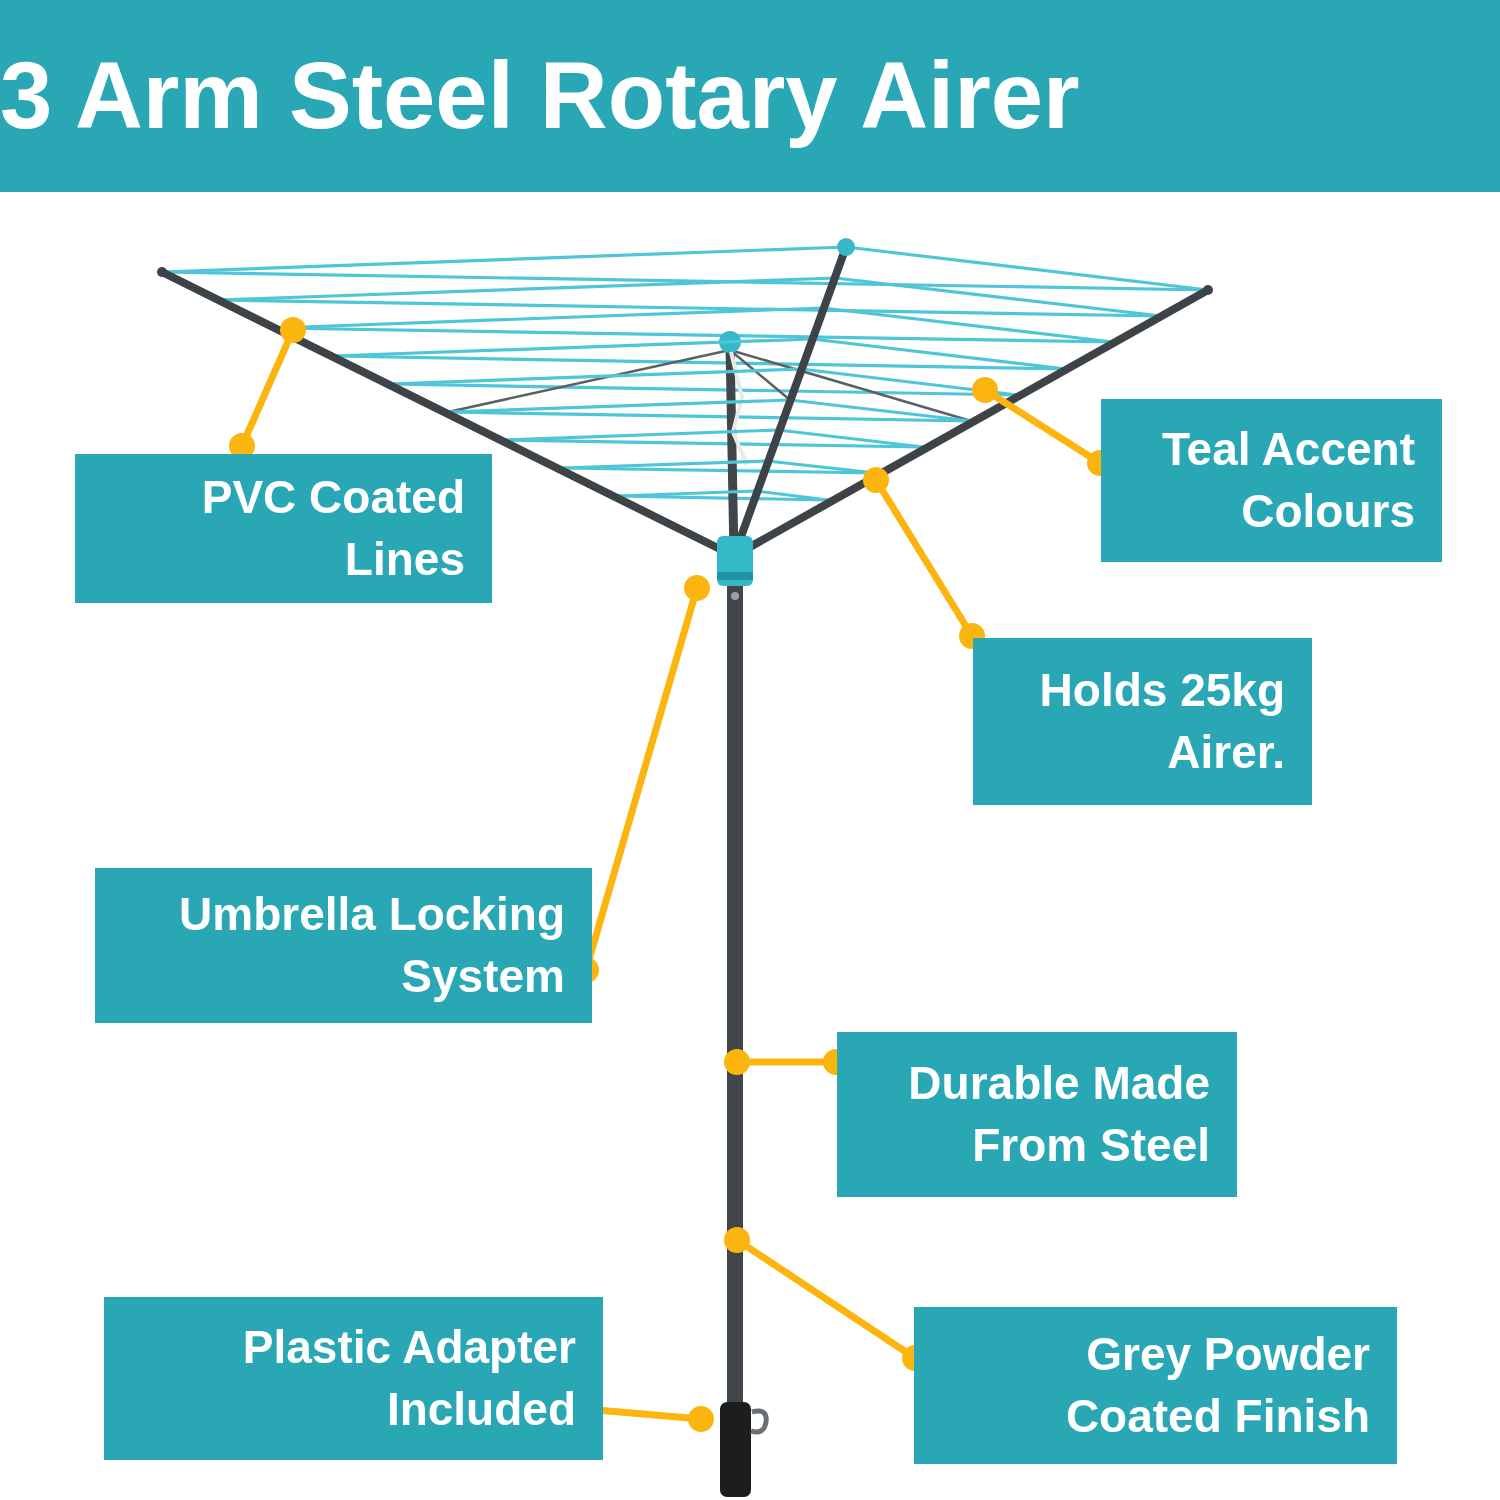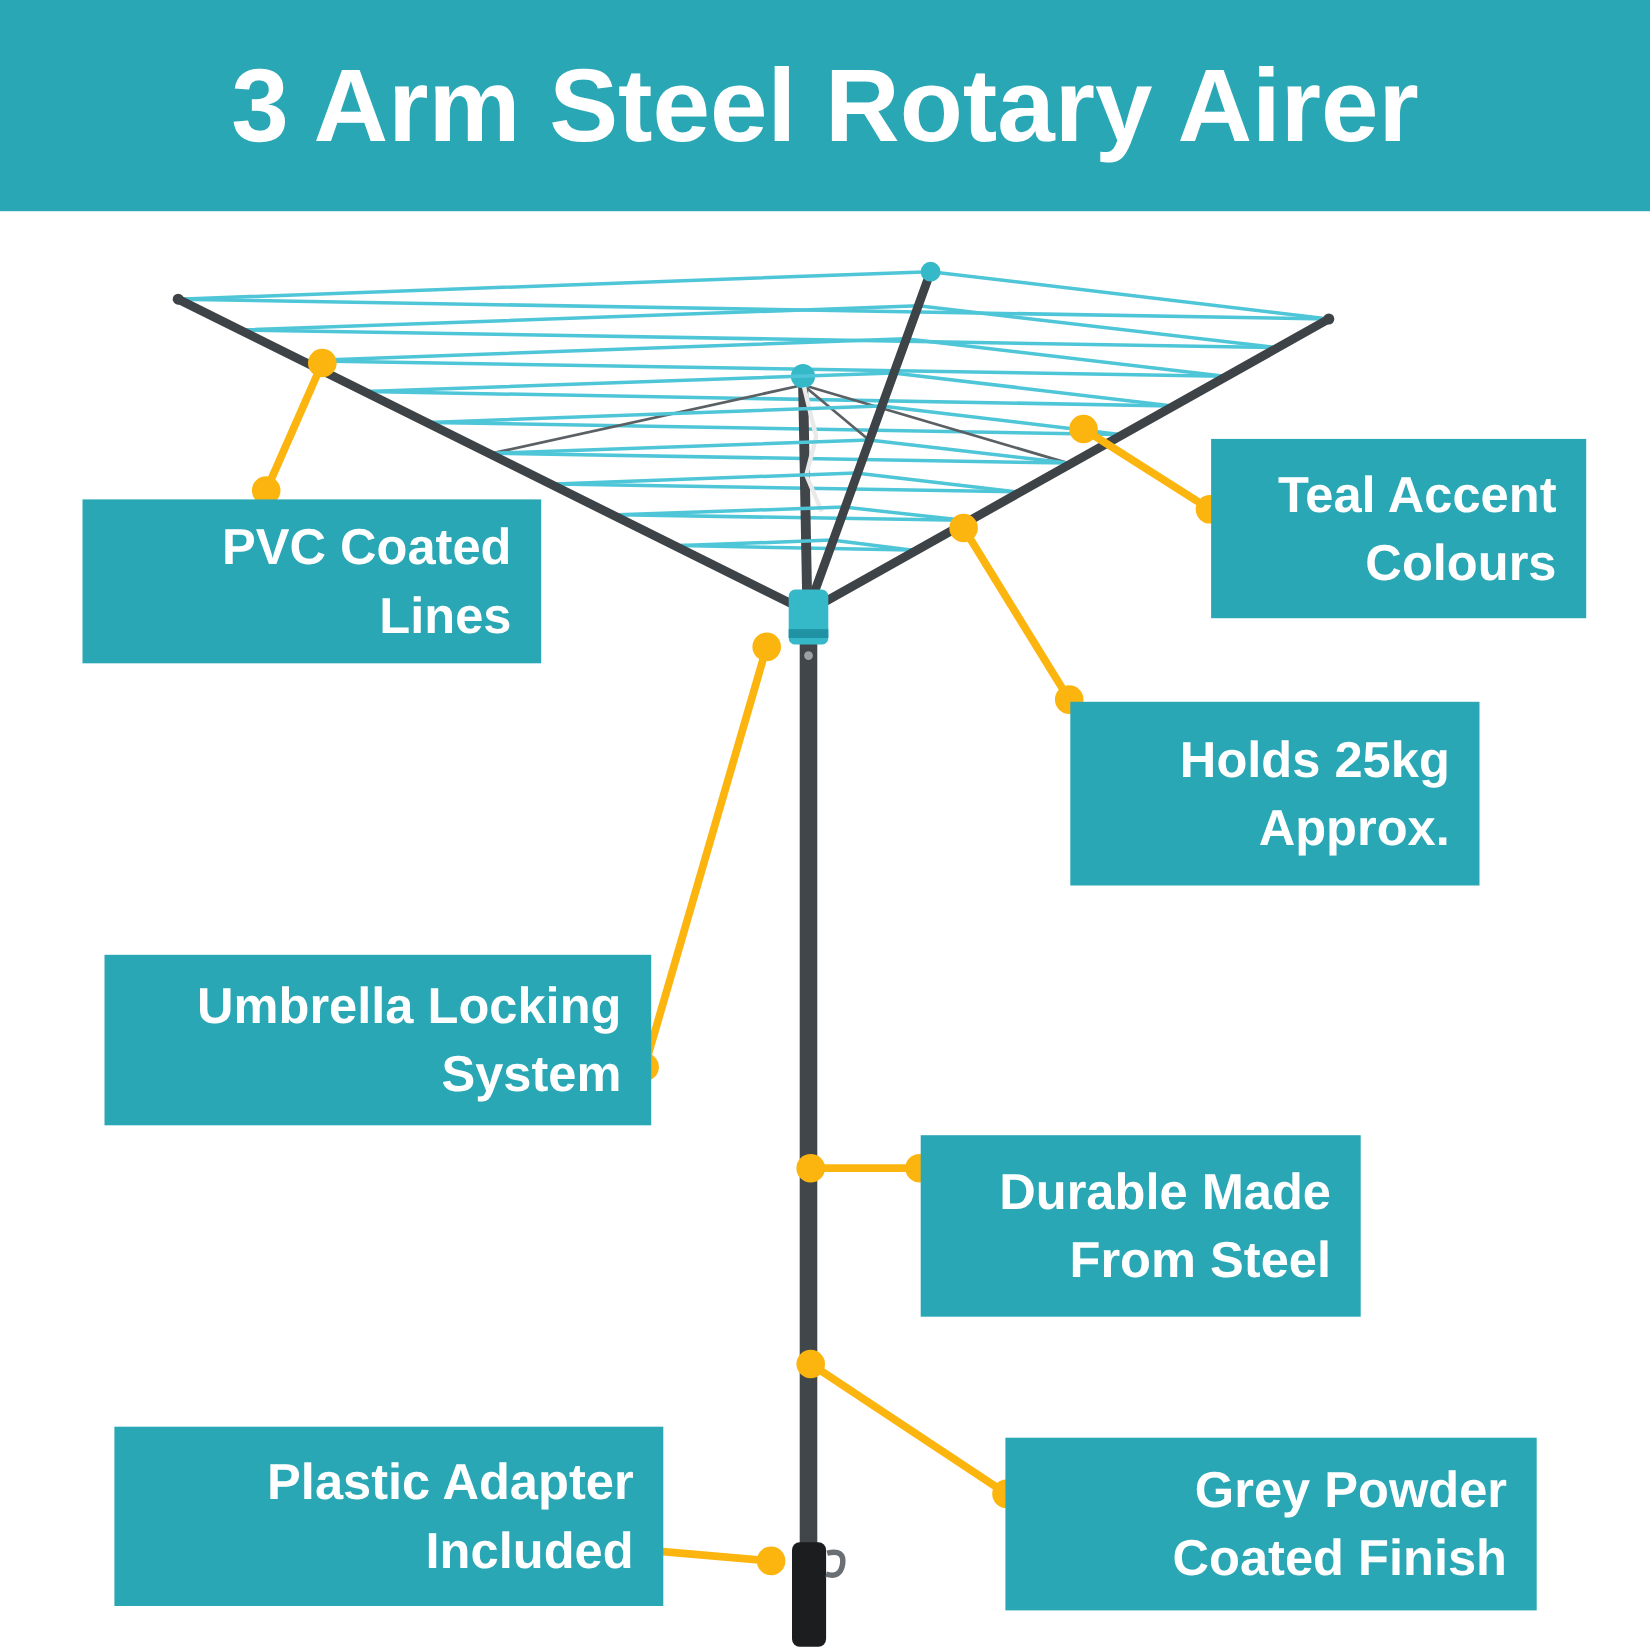--- a/index.html
+++ b/index.html
@@ -6,38 +6,38 @@
   .canvas{
     position:relative;
     width:1500px;height:1500px;
     background:#ffffff;
     font-family:"Liberation Sans",sans-serif;
     overflow:hidden;
   }
   .banner{
     position:absolute;top:0;left:0;width:1500px;height:192px;
     background:#2aa7b5;
-    display:flex;align-items:center;justify-content:center;
+    display:flex;align-items:center;
   }
   .banner h1{
     margin:0;color:#ffffff;font-size:94px;font-weight:700;letter-spacing:0px;
   }
   .illustration{
     position:absolute;top:0;left:0;width:1500px;height:1500px;
   }
   .callout{
     position:absolute;
     background:#2aa7b5;color:#ffffff;
     font-weight:700;font-size:46px;line-height:1.33;
     padding:20px 27px;box-sizing:border-box;
     display:flex;flex-direction:column;justify-content:center;align-items:flex-end;
   }
   .c-pvc      {left:75px;  top:454px;  width:417px; height:149px;}
   .c-teal     {left:1101px;top:399px;  width:341px; height:163px;}
-  .c-holds    {left:973px; top:638px;  width:372px; height:167px;}
+  .c-holds    {left:973px; top:638px;  width:339px; height:167px;}
   .c-umbrella {left:95px;  top:868px;  width:497px; height:155px;}
   .c-durable  {left:837px; top:1032px;  width:400px; height:165px;}
   .c-plastic  {left:104px; top:1297px; width:499px; height:163px;}
   .c-grey     {left:914px; top:1307px; width:483px; height:157px;padding-left:43px;}
 </style>
 </head>
 <body>
 
 <div class="canvas">
 
@@ -158,21 +158,21 @@
     <div>Lines</div>
   </div>
 
   <div class="callout c-teal">
     <div>Teal Accent</div>
     <div>Colours</div>
   </div>
 
   <div class="callout c-holds">
     <div>Holds 25kg</div>
-    <div>Approx.</div>
+    <div>Airer.</div>
   </div>
 
   <div class="callout c-umbrella">
     <div>Umbrella Locking</div>
     <div>System</div>
   </div>
 
   <div class="callout c-durable">
     <div>Durable Made</div>
     <div>From Steel</div>

